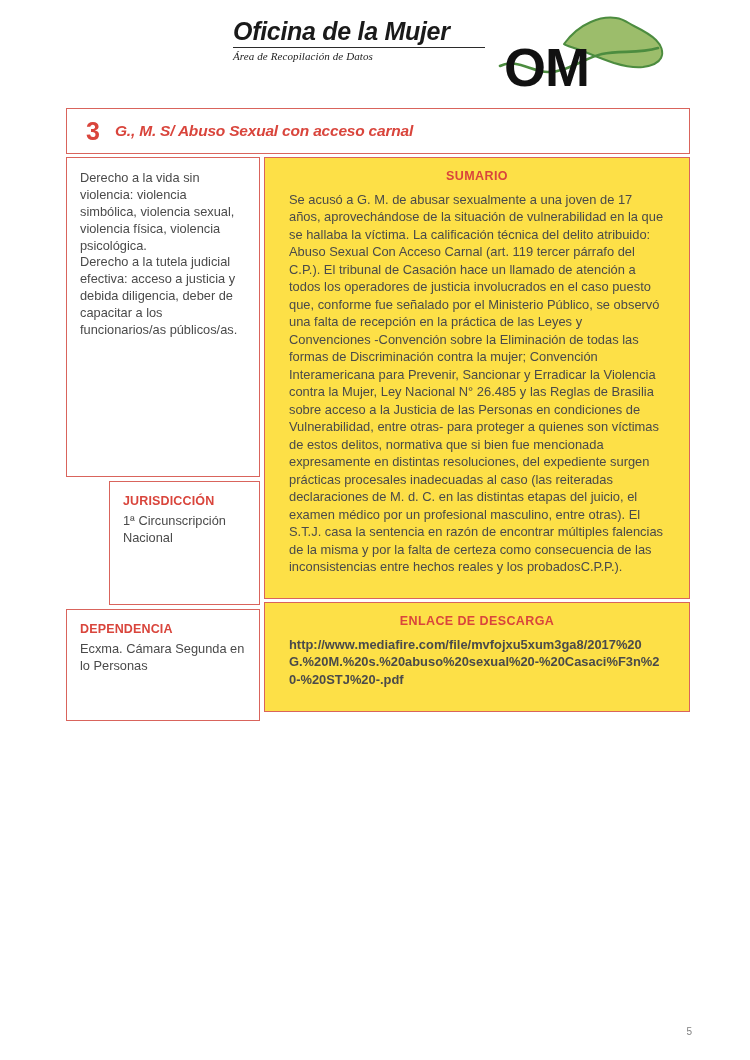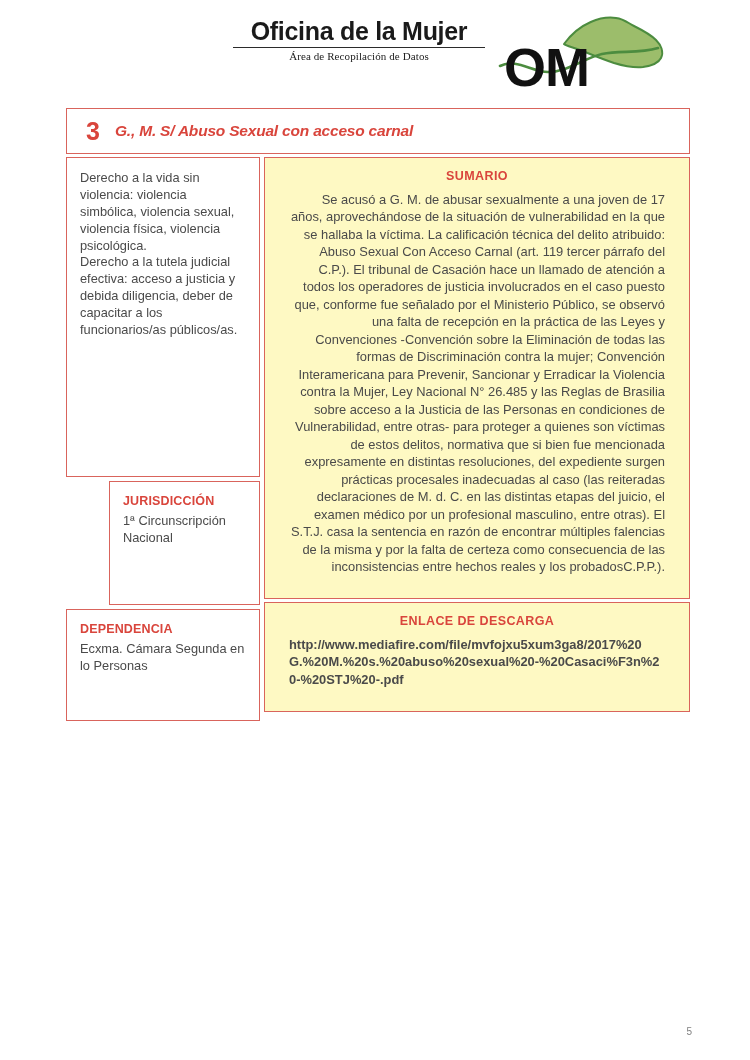--- a/index.html
+++ b/index.html
@@ -21,21 +21,21 @@
     left: 0;
     top: 0;
     width: 750px;
     height: 95px;
   }
   .brand-block {
     position: absolute;
     left: 233px;
     top: 18px;
     width: 252px;
-    text-align: center;
+    font-style: italic;
   }
   .brand-title {
     font-size: 25px;
     font-weight: bold;
     color: #1a1a1a;
     letter-spacing: -0.3px;
     line-height: 1.05;
     white-space: nowrap;
   }
   .brand-rule {
@@ -149,39 +149,39 @@
   }
 
   
   .right-col {
     flex: 1 1 auto;
     margin-left: 4px;
   }
   .rc-cell {
     border: 1px solid #d9645c;
     box-sizing: border-box;
-    background: #fef9c3;
+    background: #fde047;
     padding: 11px 16px 14px 16px;
   }
   .rc-cell + .rc-cell {
     margin-top: 3px;
   }
   .rc-heading {
     color: #d9453c;
     font-size: 12.5px;
     font-weight: bold;
     text-align: center;
     letter-spacing: 0.4px;
     margin: 0 0 7px 0;
   }
   .rc-text {
     color: #4a4a4a;
     font-size: 12.9px;
     line-height: 1.355;
-    text-align: right;
+    text-align: left;
     margin: 8px;
   }
   .rc-link {
     color: #4a4a4a;
     font-size: 12.9px;
     line-height: 1.38;
     margin: 8px;
     word-break: break-all;
     font-weight: bold;
   }

